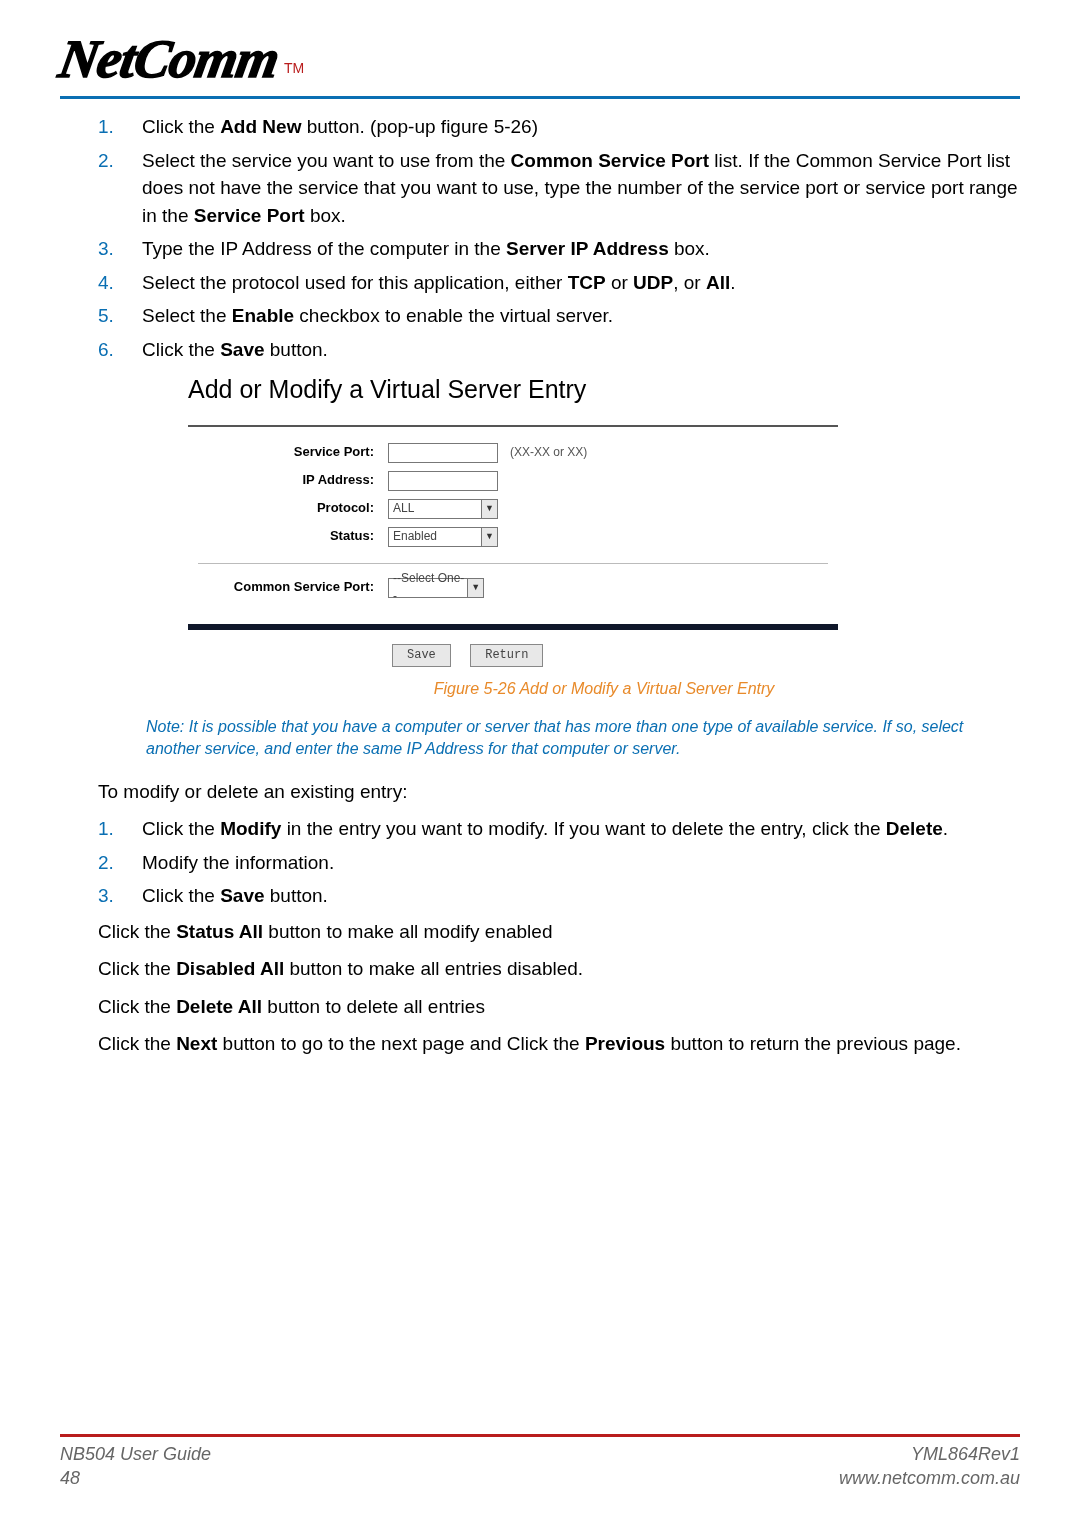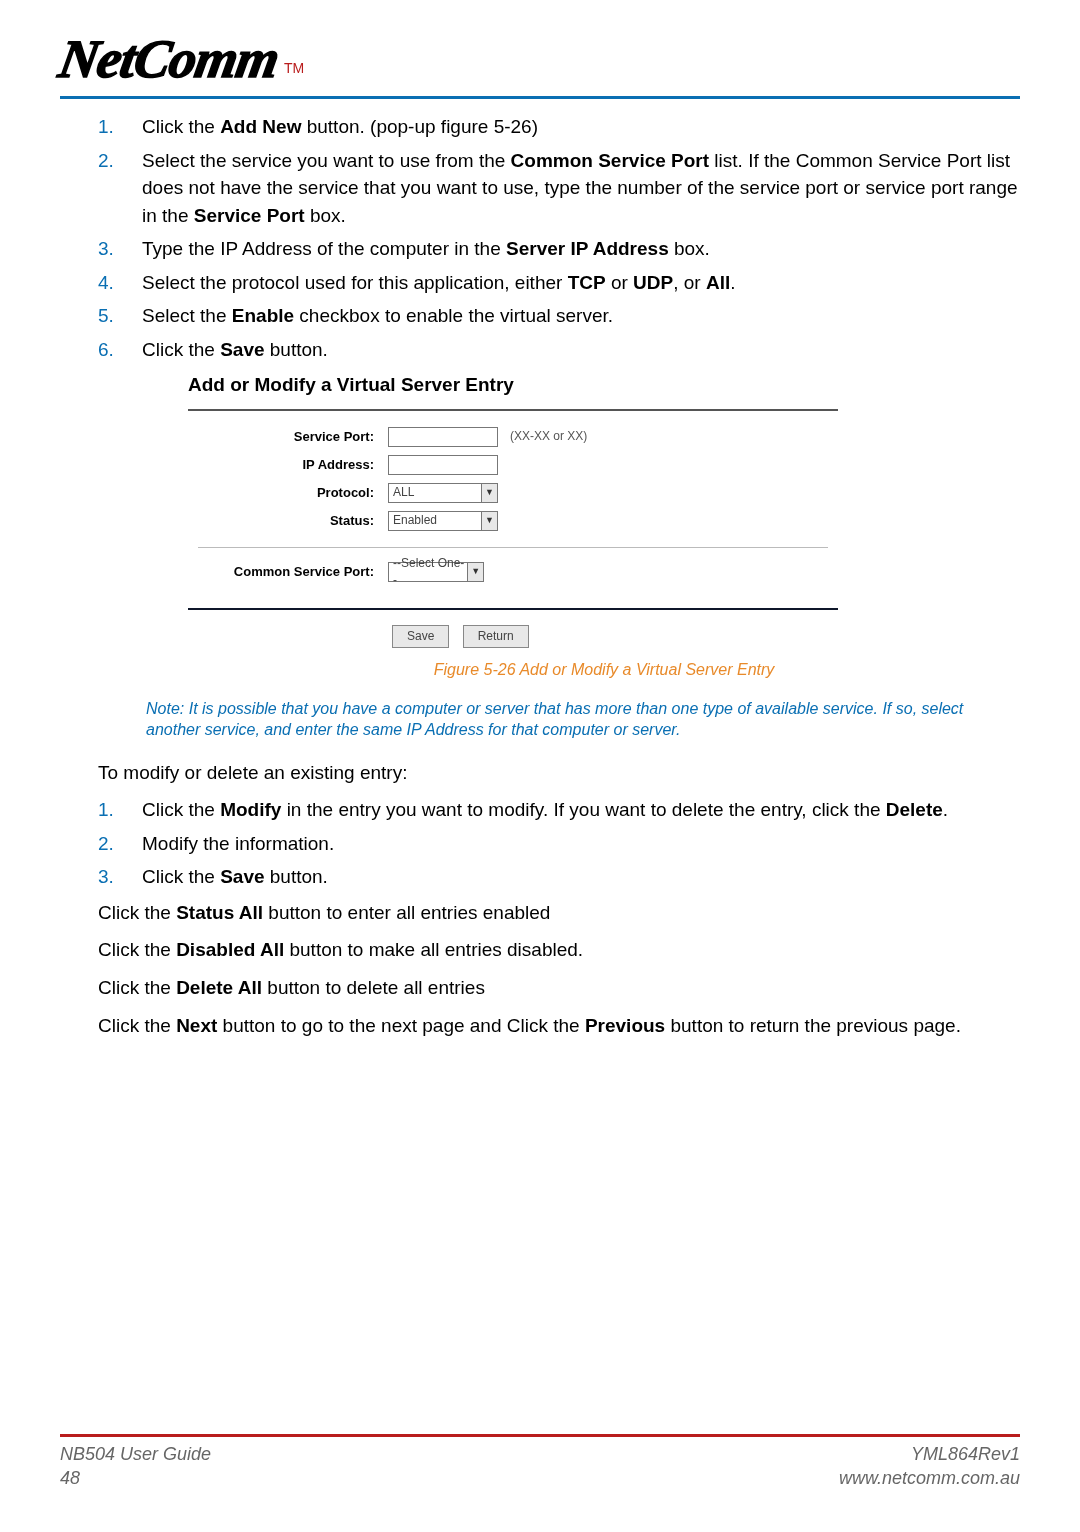--- a/index.html
+++ b/index.html
@@ -47,24 +47,24 @@
   }
   ol.steps > li::before {
     content: counter(step) ".";
     position: absolute;
     left: 0;
     color: #0a6fb3;
     font-weight: 400;
   }
   .b { font-weight: 700; }
   .figure-wrap { margin: 6px 0 8px 90px; }
-  .fig-title { font-weight: 700; font-size: 19px; margin-bottom: 10px; }
+  .fig-title { font-weight: 400; font-size: 25px; margin-bottom: 17px; }
   .fig-box {
     border-top: 2px solid #555;
-    border-bottom: 2px solid #0f172a;
+    border-bottom: 6px solid #0f172a;
     padding: 16px 10px 18px 10px;
     width: 650px;
   }
   .fig-row { display: flex; align-items: center; margin-bottom: 8px; font-size: 13px; }
   .fig-label { width: 190px; text-align: right; font-weight: 700; padding-right: 14px; }
   .fake-input {
     border: 1px solid #777;
     height: 20px;
     background: #fff;
     display: inline-block;
@@ -88,21 +88,21 @@
     border-left: 1px solid #777;
     background: #e8e8e8;
     display: inline-flex;
     align-items: center;
     justify-content: center;
     font-size: 9px;
     color: #333;
   }
   .fig-hint { font-size: 12px; color: #555; margin-left: 12px; }
   .fig-separator { border-top: 1px solid #bbb; margin: 16px 0 14px 0; }
-  .fig-buttons { margin-left: 204px; margin-top: 10px; }
+  .fig-buttons { margin-left: 204px; margin-top: 10px; font-family: Liberation Mono, monospace; }
   .fake-btn {
     display: inline-block;
     border: 1px solid #888;
     background: #e8e8e8;
     font-size: 12px;
     color: #444;
     padding: 2px 14px;
     margin-right: 8px;
   }
   .fig-caption {
@@ -218,21 +218,21 @@
     <li>
       <span>Click the </span><span class="b">Modify</span><span> in the entry you want to modify. If you want to delete the entry, click the </span><span class="b">Delete</span><span>.</span>
     </li>
     <li><span>Modify the information.</span></li>
     <li>
       <span>Click the </span><span class="b">Save</span><span> button.</span>
     </li>
   </ol>
 
   <div class="para">
-    <span>Click the </span><span class="b">Status All</span><span> button to enter all entries enabled</span>
+    <span>Click the </span><span class="b">Status All</span><span> button to make all modify enabled</span>
   </div>
   <div class="para">
     <span>Click the </span><span class="b">Disabled All</span><span> button to make all entries disabled.</span>
   </div>
   <div class="para">
     <span>Click the </span><span class="b">Delete All</span><span> button to delete all entries</span>
   </div>
   <div class="para">
     <span>Click the </span><span class="b">Next</span><span> button to go to the next page and Click the </span><span class="b">Previous</span><span> button to return the previous page.</span>
   </div>

